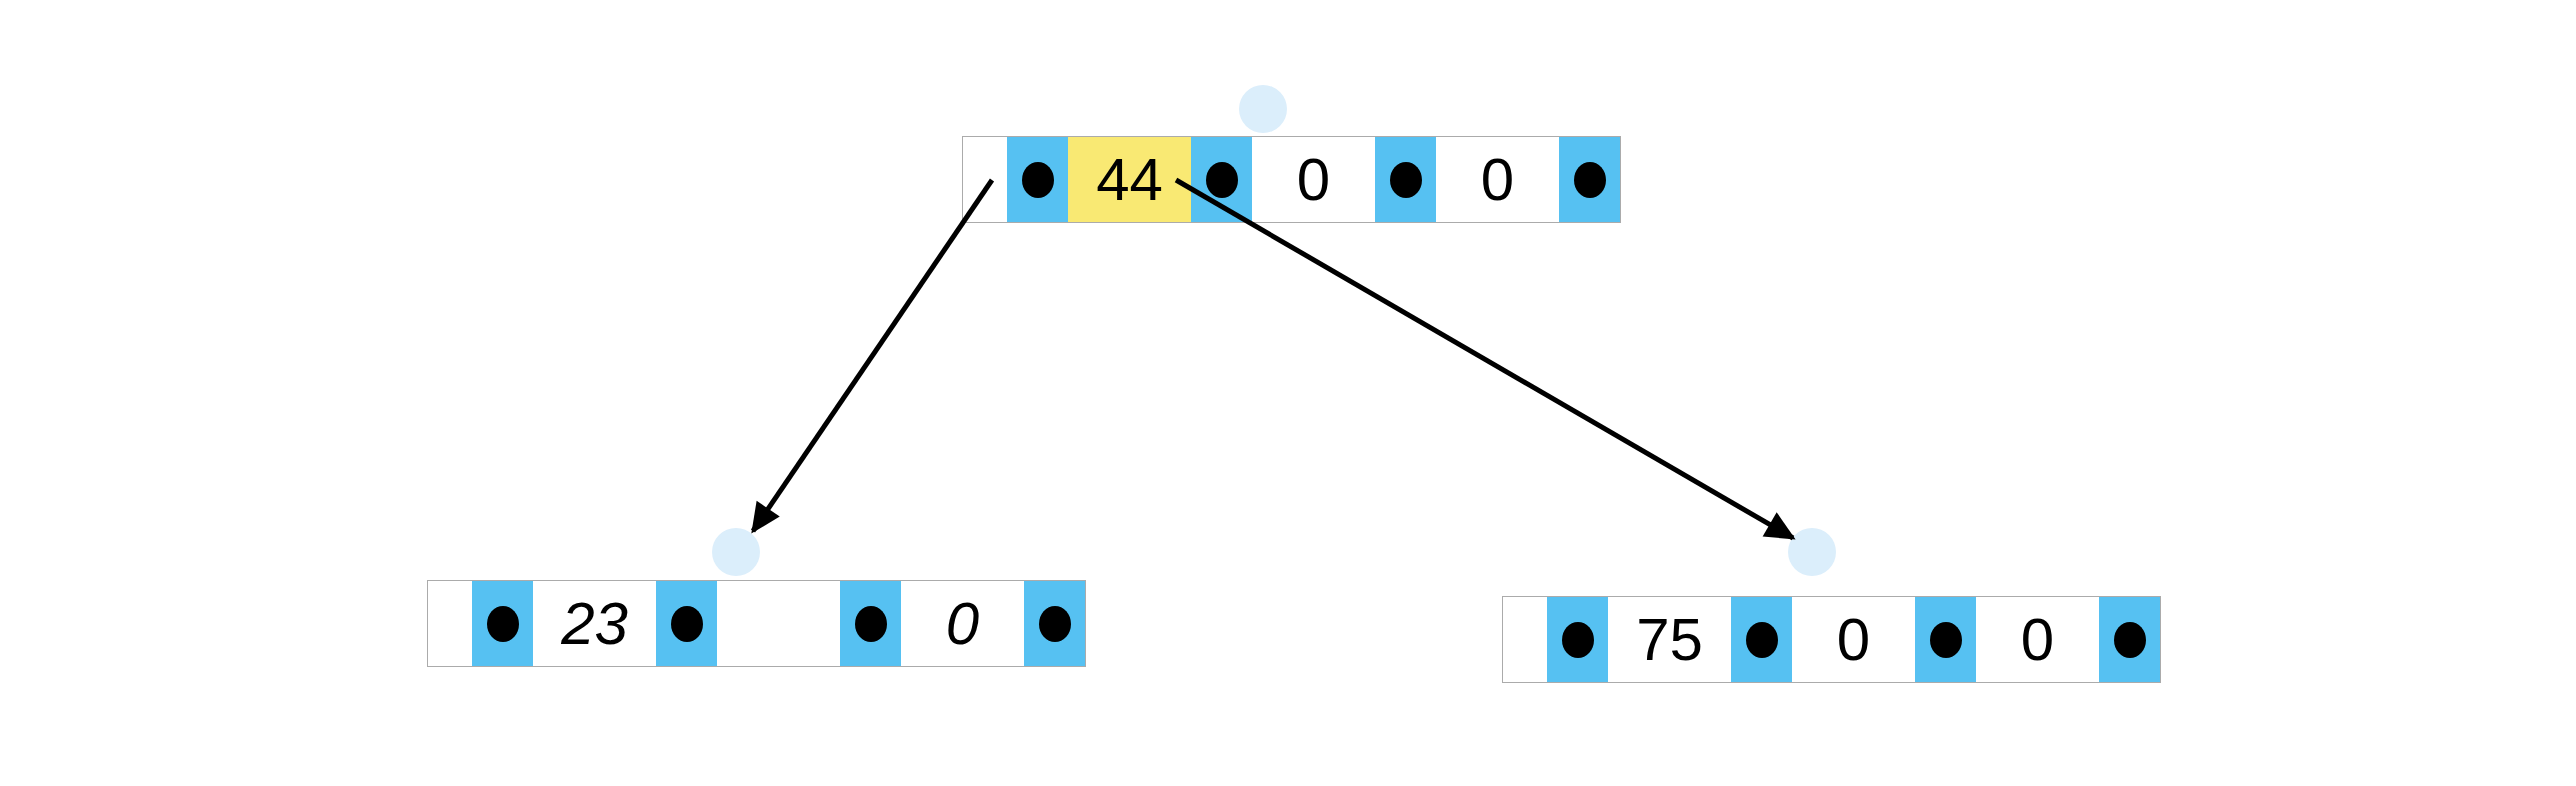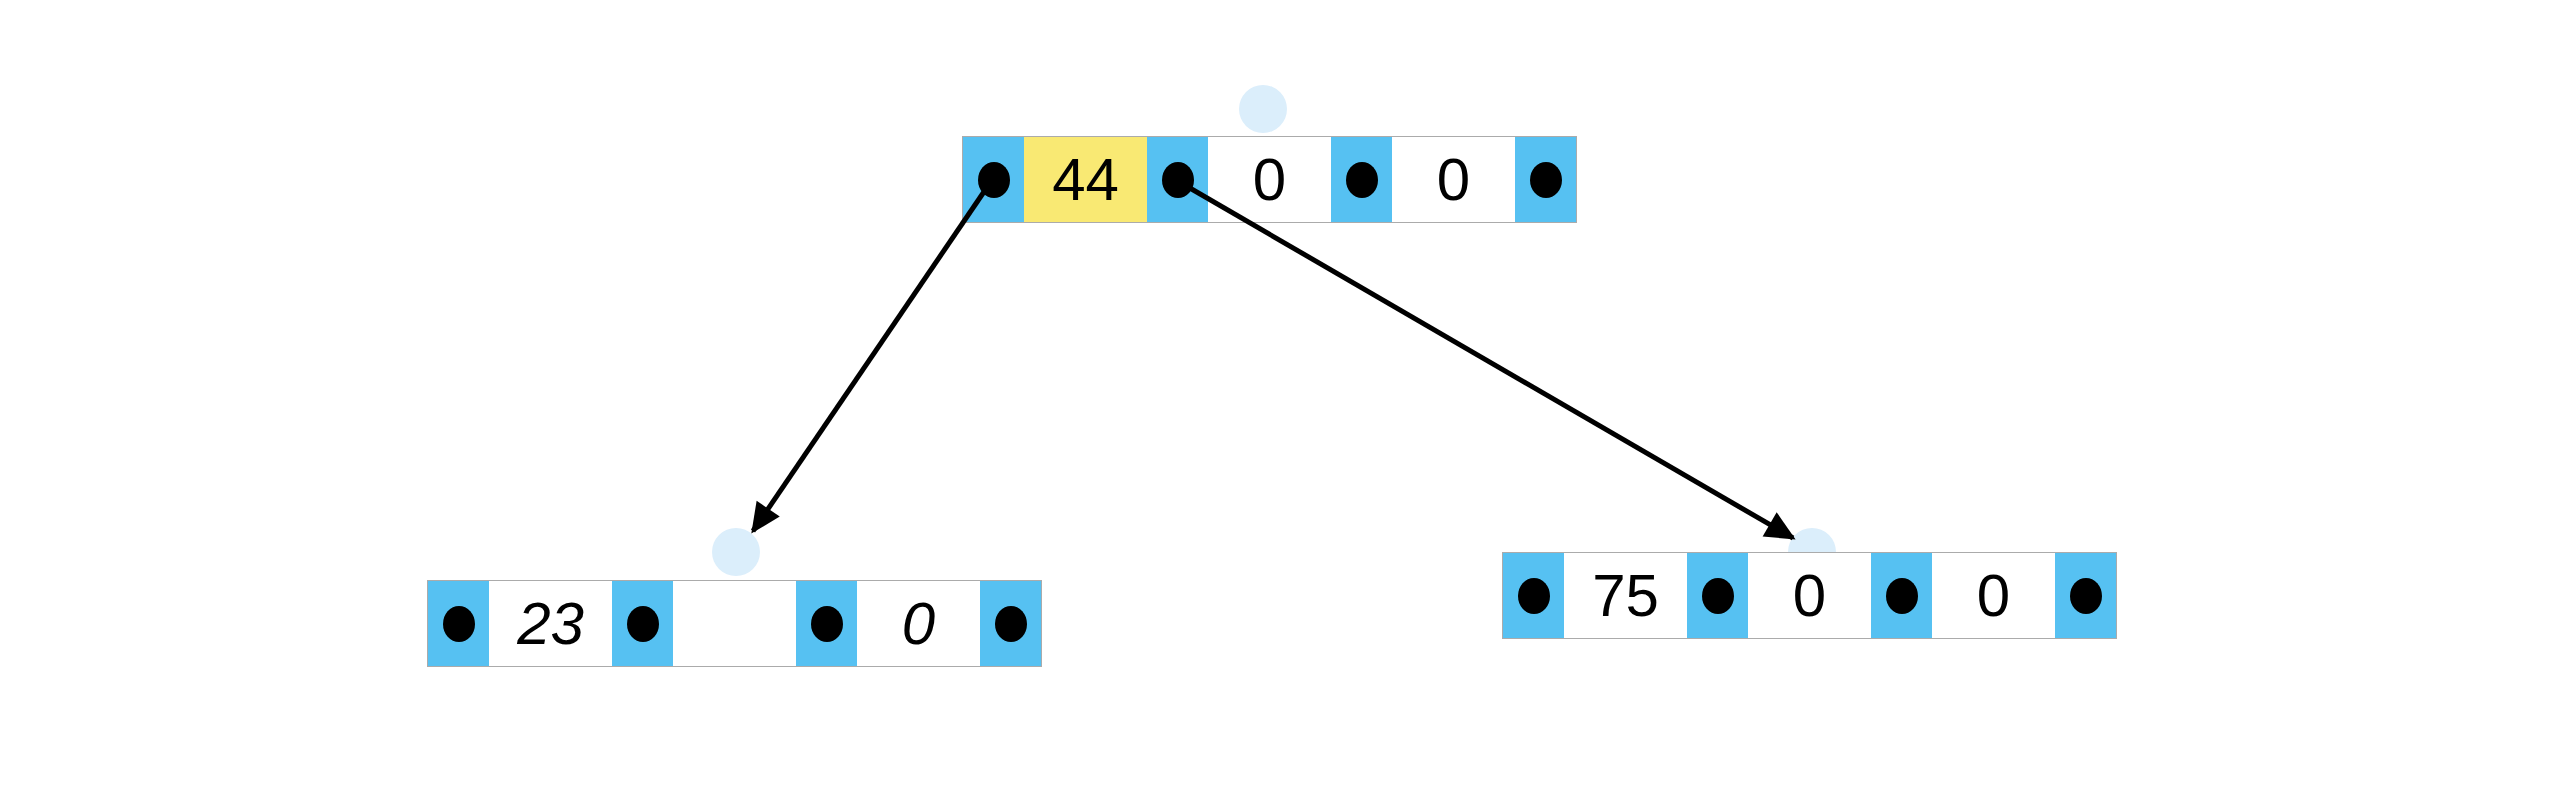--- a/index.html
+++ b/index.html
@@ -15,20 +15,21 @@
     background: #ffffff;
     overflow: hidden;
   }
   .btree-node {
     position: absolute;
     display: flex;
     height: 85px;
     border: 1px solid #ababab;
     box-sizing: content-box;
     background: #ffffff;
+    padding-left: 44px;
   }
   .cell {
     display: flex;
     align-items: center;
     justify-content: center;
     height: 100%;
   }
   .cell.pointer {
     width: 61px;
     background: #56c1f2;
@@ -52,21 +53,21 @@
   .ghost {
     position: absolute;
     width: 48px;
     height: 48px;
     border-radius: 50%;
     background: #dbeefb;
   }
   
   #node-root        { left: 962px;  top: 136px; }
   #node-left-child  { left: 427px;  top: 580px; font-style: italic; }
-  #node-right-child { left: 1502px; top: 552px; text-align: right; }
+  #node-right-child { left: 1502px; top: 596px; text-align: right; }
   
   #ghost-root        { left: 1239px; top: 85px;  }
   #ghost-left-child  { left: 712px;  top: 528px; }
   #ghost-right-child { left: 1788px; top: 528px; }
   .edge-layer {
     position: absolute;
     left: 0; top: 0;
     width: 2576px;
     height: 786px;
     pointer-events: none;

